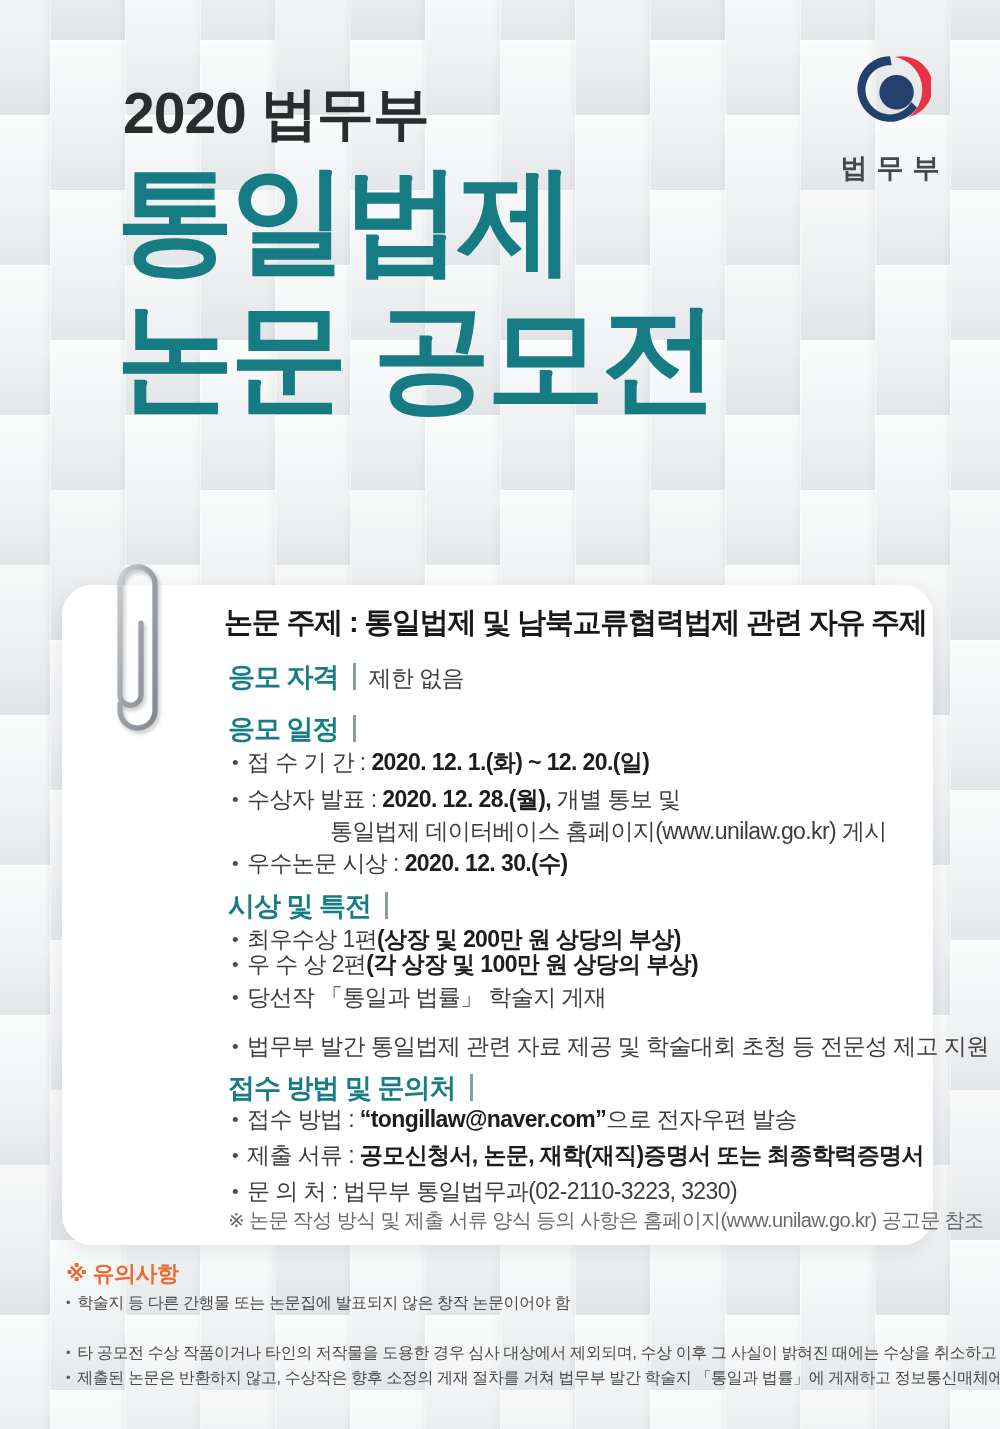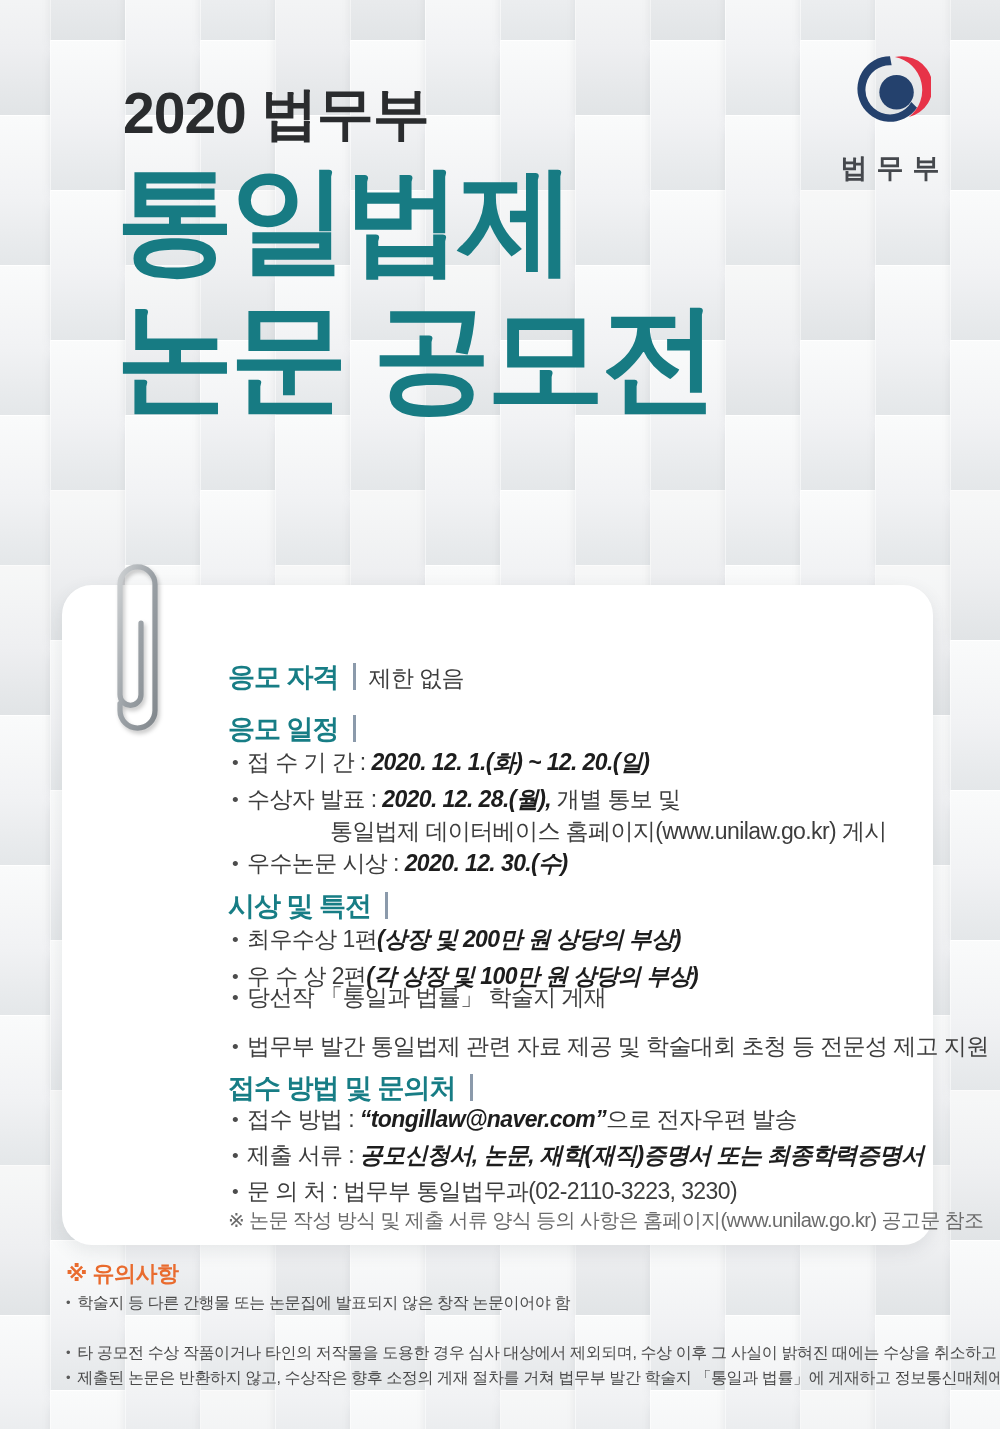--- a/index.html
+++ b/index.html
@@ -53,21 +53,21 @@
   .topic {
     position:absolute; left:162px; top:18px;
     font-size:29px; font-weight:700; color:#191919; letter-spacing:-1.2px; white-space:nowrap;
   }
   .row { position:absolute; left:170px; font-size:23px; color:#3d3d3d; letter-spacing:-0.6px; white-space:nowrap; }
   .head-row { left:166px; }
   .sec { font-size:27px; font-weight:700; color:#177d85; letter-spacing:-1px; }
   .vbar { display:inline-block; width:3px; height:27px; background:#8b9aab; margin:0 13px 0 14px; vertical-align:-4px; }
   .dot { color:#4c4c4c; font-size:19px; margin-right:9px; vertical-align:1px; }
   .nm { font-weight:400; color:#3d3d3d; }
-  .bd { font-weight:700; color:#1d1d1d;font-style:italic; }
+  .bd { font-weight:700; color:#1d1d1d; }
   .cont-row { left:268px; }
   .footnote {
     position:absolute; left:166px; top:622px;
     font-size:20px; color:#6b6b6b; letter-spacing:-0.6px; white-space:nowrap;
   }
   
   .notice-label {
     position:absolute; left:66px; top:1259px; z-index:2;
     font-size:22px; font-weight:700; color:#e96b2e; letter-spacing:-0.5px;
   }
@@ -251,20 +251,21 @@
       <linearGradient id="clipg" x1="0" y1="0" x2="1" y2="1">
         <stop offset="0" stop-color="#cdd0d2"></stop>
         <stop offset="0.5" stop-color="#9aa0a5"></stop>
         <stop offset="1" stop-color="#82888d"></stop>
       </linearGradient>
     </defs>
     <path d="M40 78 L40 160 A12 12 0 0 1 16 160 L16 34 A20 20 0 0 1 56 34 L56 178 A20 20 0 0 1 16 178 L16 170" fill="none" stroke="url(#clipg)" stroke-width="6" stroke-linecap="round"></path>
   </svg>
 
   <div class="card">
+    <div class="topic">논문 주제 : 통일법제 및 남북교류협력법제 관련 자유 주제</div>
 
     <div class="row head-row" style="top:74px">
       <span class="sec">응모 자격</span><span class="vbar"></span><span class="nm">제한 없음</span>
     </div>
 
     <div class="row head-row" style="top:126px">
       <span class="sec">응모 일정</span><span class="vbar"></span>
     </div>
     <div class="row" style="top:162px">
       <span class="dot">•</span><span class="nm">접 수 기 간 : </span><span class="bd">2020. 12. 1.(화) ~ 12. 20.(일)</span>
@@ -278,21 +279,21 @@
     <div class="row" style="top:263px">
       <span class="dot">•</span><span class="nm">우수논문 시상 : </span><span class="bd">2020. 12. 30.(수)</span>
     </div>
 
     <div class="row head-row" style="top:303px">
       <span class="sec">시상 및 특전</span><span class="vbar"></span>
     </div>
     <div class="row" style="top:339px">
       <span class="dot">•</span><span class="nm">최우수상 1편</span><span class="bd">(상장 및 200만 원 상당의 부상)</span>
     </div>
-    <div class="row" style="top:376px">
+    <div class="row" style="top:364px">
       <span class="dot">•</span><span class="nm">우 수 상 2편</span><span class="bd">(각 상장 및 100만 원 상당의 부상)</span>
     </div>
     <div class="row" style="top:397px">
       <span class="dot">•</span><span class="nm">당선작 「통일과 법률」 학술지 게재</span>
     </div>
     <div class="row" style="top:446px">
       <span class="dot">•</span><span class="nm">법무부 발간 통일법제 관련 자료 제공 및 학술대회 초청 등 전문성 제고 지원</span>
     </div>
 
     <div class="row head-row" style="top:485px">

